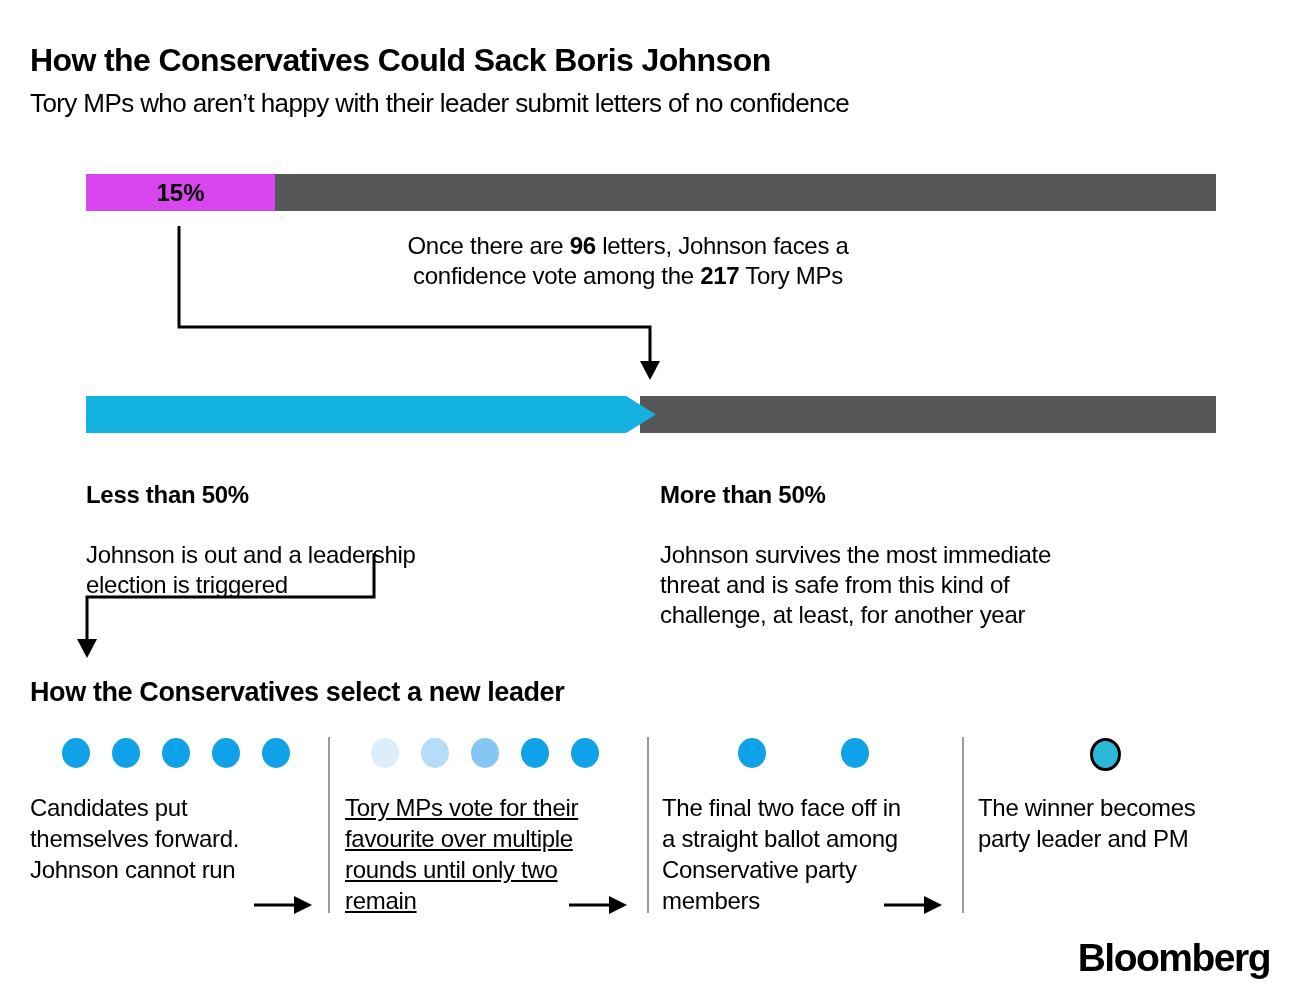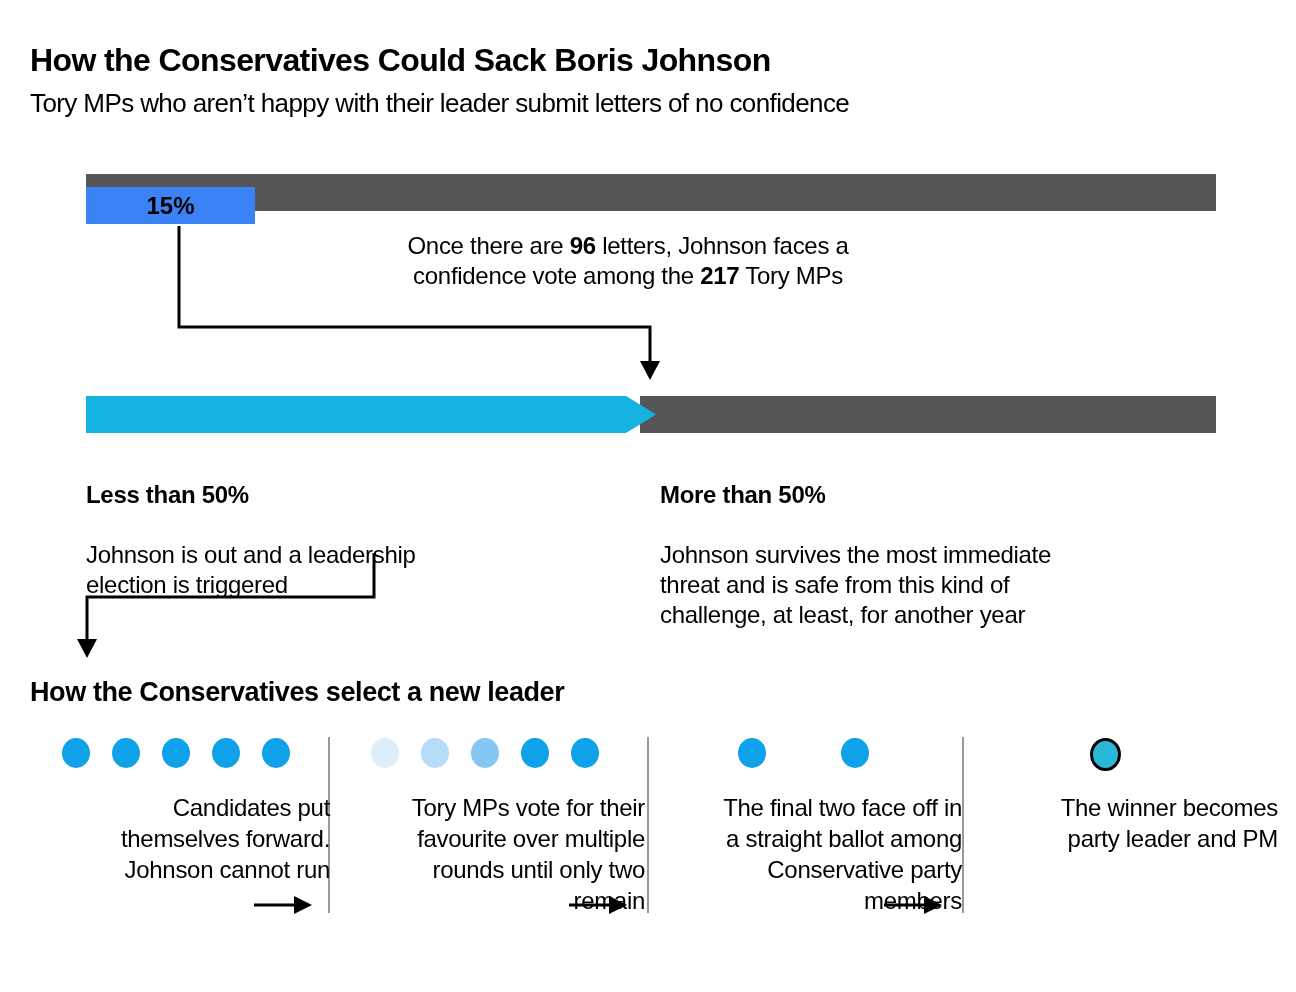--- a/index.html
+++ b/index.html
@@ -13,21 +13,21 @@
     font-size:32px;font-weight:700;letter-spacing:-0.6px;line-height:36px;
   }
   .subtitle{
     left:30px;top:85px;width:1260px;
     font-size:26px;font-weight:400;letter-spacing:-0.6px;line-height:36px;
   }
   
   .bar{left:86px;width:1130px;height:37px;}
   .bar1{top:174px;background:#565658;}
   .bar1-fill{
-    position:absolute;left:0;top:13px;height:37px;width:169px;background:#3b82f6;
+    position:absolute;left:0;top:0;height:37px;width:189px;background:#d946ef;
     text-align:center;line-height:37px;font-size:24px;font-weight:700;color:#000;
   }
   .bar2{top:396px;}
   .bar2-rest{position:absolute;left:554px;top:0;width:576px;height:37px;background:#565658;}
   .bar2-fill{
     position:absolute;left:0;top:0;width:570px;height:37px;background:#14b2e1;z-index:2;
     -webkit-clip-path:polygon(0 0,calc(100% - 30px) 0,100% 50%,calc(100% - 30px) 100%,0 100%);
     clip-path:polygon(0 0,calc(100% - 30px) 0,100% 50%,calc(100% - 30px) 100%,0 100%);
   }
   
@@ -48,24 +48,24 @@
   .dots{position:absolute;top:738px;display:inline-flex;align-items:center;}
   .dots-1{left:62px;gap:22px;}
   .dots-2{left:371px;gap:22px;}
   .dots-3{left:738px;gap:75px;}
   .dots-4{left:1090px;}
   .dot{display:inline-block;width:28px;height:30px;border-radius:50%;}
   .dot.outlined{width:25px;height:27px;border:3px solid #000;}
   .divider{position:absolute;top:737px;width:2px;height:176px;background:#9a9a9a;}
   .step-text{
     position:absolute;top:792px;width:300px;
-    font-size:24px;line-height:31px;letter-spacing:-0.3px;white-space:pre-line;text-align:right;
+    font-size:24px;line-height:31px;letter-spacing:-0.3px;white-space:pre-line;
   }
   .step-text-1{left:30px;}
-  .step-text-2{left:345px;}
+  .step-text-2{left:345px;text-decoration:underline;}
   .step-text-3{left:662px;}
   .step-text-4{left:978px;}
   .logo{
     right:26px;top:936px;
     font-size:39px;font-weight:700;letter-spacing:-1.5px;
   }
   .overlay{position:absolute;left:0;top:0;pointer-events:none;z-index:3;}
 </style>
 </head>
 <body>
@@ -138,20 +138,21 @@
 favourite over multiple
 rounds until only two
 remain</div>
   <div class="step-text step-text-3">The final two face off in
 a straight ballot among
 Conservative party
 members</div>
   <div class="step-text step-text-4">The winner becomes
 party leader and PM</div>
 
+  <div class="abs logo">Bloomberg</div>
 
   <svg class="overlay" width="1296" height="992" viewBox="0 0 1296 992">
 
     <polyline points="179,226 179,327 650,327 650,362" fill="none" stroke="#000" stroke-width="3"></polyline>
     <polygon points="650,380 640,361 660,361" fill="#000"></polygon>
 
     <polyline points="374,553 374,597 87,597 87,640" fill="none" stroke="#000" stroke-width="3"></polyline>
     <polygon points="87,658 77,639 97,639" fill="#000"></polygon>
 
     <line x1="254" y1="905" x2="296" y2="905" stroke="#000" stroke-width="3"></line>

